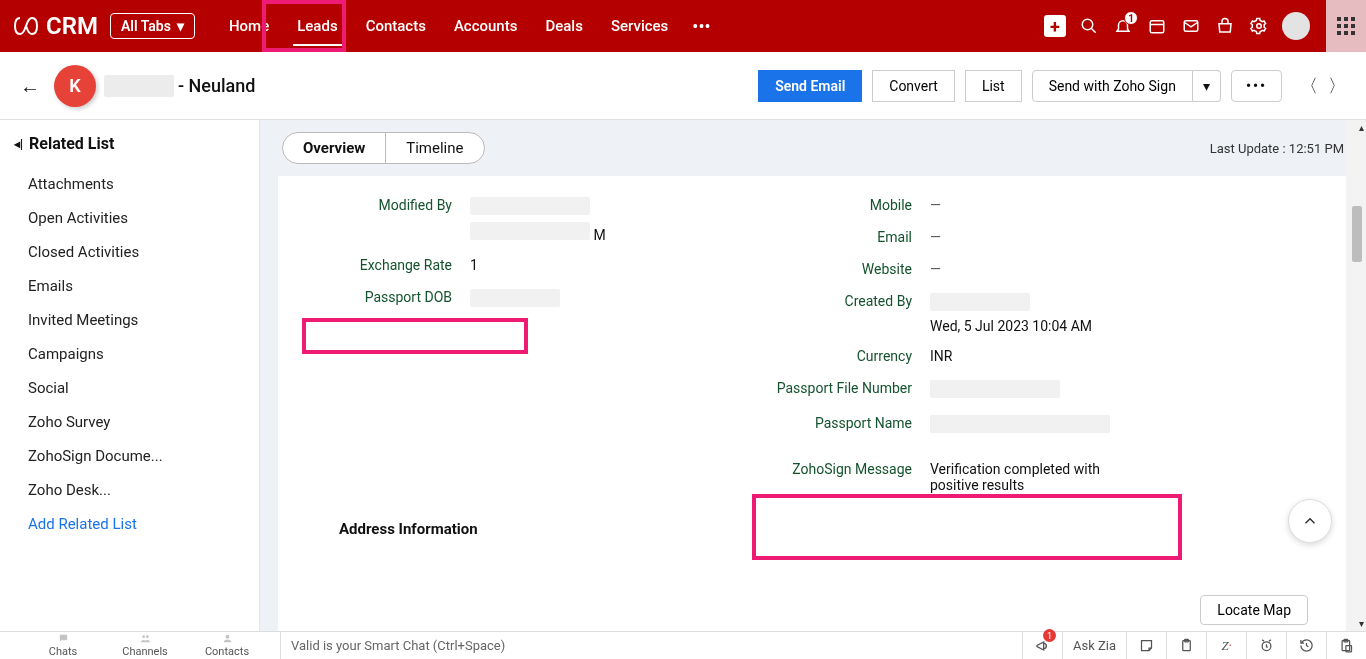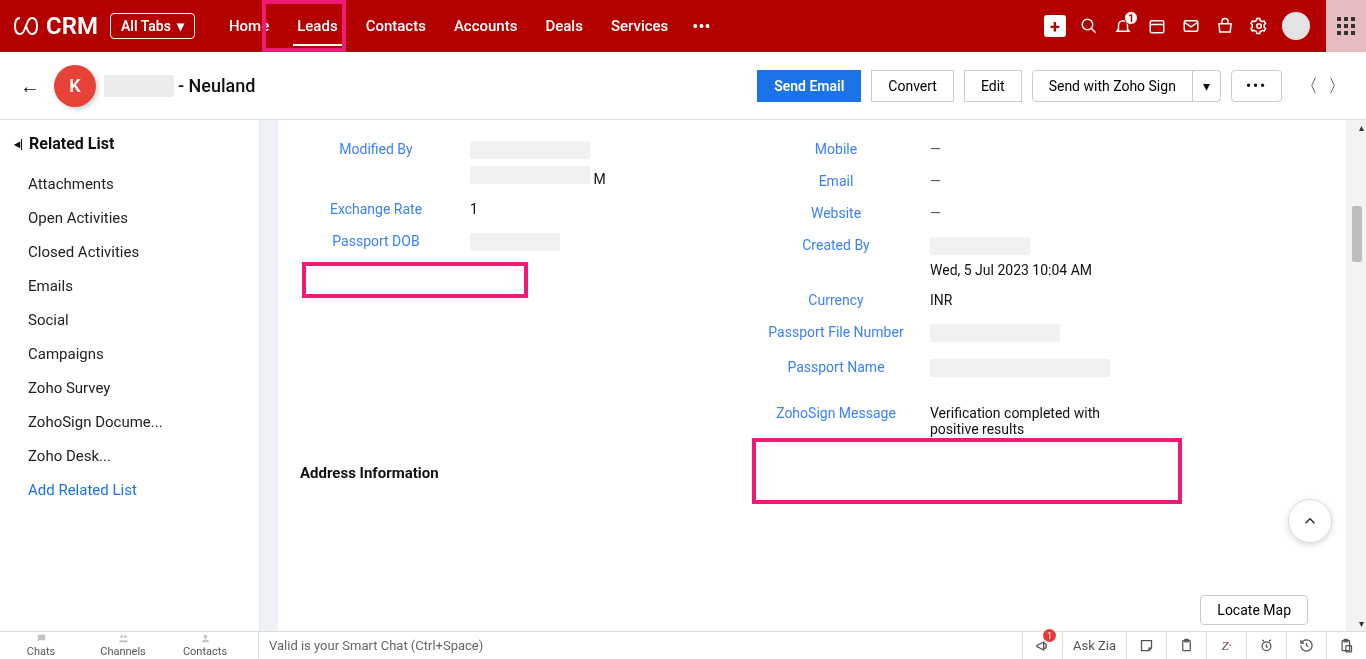--- a/index.html
+++ b/index.html
@@ -48,36 +48,36 @@
   .content { flex:1; display:flex; flex-direction:column; background:#eef1f5; overflow:hidden; position:relative; }
   .tabbar { height:56px; display:flex; align-items:center; padding:0 22px; }
   .tab-pill { display:flex; border:1px solid #bbb; border-radius:999px; background:#fff; overflow:hidden; }
   .tab-pill .tab { padding:6px 20px; font-size:15px; cursor:pointer; }
   .tab-pill .tab.active { font-weight:700; border-right:1px solid #bbb; }
   .last-update { margin-left:auto; font-size:13px; color:#333; }
   .detail-panel { background:#fff; margin:0 18px 0 18px; flex:1; overflow:hidden; position:relative; padding:14px 22px 10px 22px; }
   .cols { display:flex; gap:30px; }
   .col { flex:1; }
   .field-row { display:flex; align-items:flex-start; padding:7px 0; font-size:14px; min-height:32px; }
-  .field-label { width:170px; text-align:center; color:#3b82f6; padding-right:18px; flex-shrink:0; }
+  .field-label { width:170px; text-align:right; color:#14532d; padding-right:18px; flex-shrink:0; }
   .field-val { flex:1; color:#111; }
   .field-val.dash { color:#555; }
   .blur-val { background:#f1f1f1; height:18px; border-radius:2px; display:inline-block; }
-  .section-title { font-weight:700; font-size:15px; margin-top:20px; }
+  .section-title { font-weight:700; font-size:15px; margin-top:20px;margin-left:39px; }
   .hl { position:absolute; border:4px solid #ed1b74; pointer-events:none; }
   .locate-btn { position:absolute; right:40px; bottom:6px; padding:6px 16px; border:1px solid #ccc; border-radius:4px; background:#fff; cursor:pointer; font-size:14px; }
   .scroll-fab { position:absolute; right:34px; bottom:88px; width:44px; height:44px; border-radius:50%; background:#fff; border:1px solid #ddd; box-shadow:0 2px 6px rgba(0,0,0,0.15); display:flex; align-items:center; justify-content:center; cursor:pointer; font-size:18px; }
   .right-scroll { position:absolute; right:0; top:0; bottom:0; width:20px; background:#f3f3f3; }
   .right-scroll .thumb { position:absolute; right:4px; top:86px; width:10px; height:56px; background:#bdbdbd; border-radius:2px; }
   .right-scroll .arrow-up { position:absolute; right:2px; top:2px; font-size:10px; color:#333; }
   .right-scroll .arrow-dn { position:absolute; right:2px; bottom:2px; font-size:10px; color:#333; }
 
   
   .bottombar { height:28px; border-top:1px solid #ddd; display:flex; align-items:center; font-size:11px; color:#555; }
-  .bb-left { display:flex; align-items:center; }
+  .bb-left { display:flex; align-items:center;padding-left:22px; }
   .bb-tab { width:82px; display:flex; flex-direction:column; align-items:center; justify-content:center; gap:1px; cursor:pointer; }
   .bb-tab svg { opacity:0.5; }
   .smart-chat { margin-left:12px; font-size:13px; color:#666; flex:1; border-left:1px solid #ddd; height:100%; display:flex; align-items:center; padding-left:10px;}
   .bb-right { display:flex; align-items:center; height:100%; }
   .bb-icon { width:40px; height:100%; border-left:1px solid #ddd; display:flex; align-items:center; justify-content:center; cursor:pointer; font-size:13px; position:relative; }
   .bb-icon.wide { width:64px; }
   .bb-badge { position:absolute; top:-3px; right:6px; width:13px; height:13px; border-radius:50%; background:#e53935; color:#fff; font-size:9px; display:flex; align-items:center; justify-content:center; }
 </style>
 </head>
 <body>
@@ -180,21 +180,21 @@
   <div class="rec-avatar">
       <span>K</span>
     </div>
   <div class="rec-name">
     <span class="blur"></span>
     <span style="font-weight:500">- Neuland</span>
   </div>
   <div class="rec-actions">
     <button class="btn primary">Send Email</button>
     <button class="btn">Convert</button>
-    <button class="btn">Edit</button>
+    <button class="btn">List</button>
     <div class="btn-split">
       <button class="btn">Send with Zoho Sign</button>
       <div class="caret">▾</div>
     </div>
     <div class="btn-more">•••</div>
     <div class="pager">
       <span style="cursor:pointer">〈</span>
       <span style="cursor:pointer">〉</span>
     </div>
   </div>
@@ -204,29 +204,39 @@
 
   <div class="sidebar">
     <div class="related-hdr">
       <span style="cursor:pointer;font-size:12px;">◂|</span>
       <span>Related List</span>
     </div>
     <div class="rel-item">Attachments</div>
     <div class="rel-item">Open Activities</div>
     <div class="rel-item">Closed Activities</div>
     <div class="rel-item">Emails</div>
+    <div class="rel-item">Invited Meetings</div>
+    <div class="rel-item">Campaigns</div>
     <div class="rel-item">Social</div>
-    <div class="rel-item">Campaigns</div>
     <div class="rel-item">Zoho Survey</div>
     <div class="rel-item">ZohoSign Docume...</div>
     <div class="rel-item">Zoho Desk...</div>
     <div class="rel-item link">Add Related List</div>
   </div>
 
   <div class="content">
+    <div class="tabbar">
+      <div class="tab-pill">
+        <div class="tab active">Overview</div>
+        <div class="tab">Timeline</div>
+      </div>
+      <div class="last-update">
+        <span>Last Update :</span> <span>12:51 PM</span>
+      </div>
+    </div>
 
     <div class="detail-panel">
       <div class="cols">
 
         <div class="col" style="position:relative; max-width:430px;">
           <div class="field-row">
             <div class="field-label">Modified By</div>
             <div class="field-val">
               <span class="blur-val" style="width:120px;"></span>
               <div style="margin-top:4px;"><span class="blur-val" style="width:120px;"></span> <span>M</span></div>

